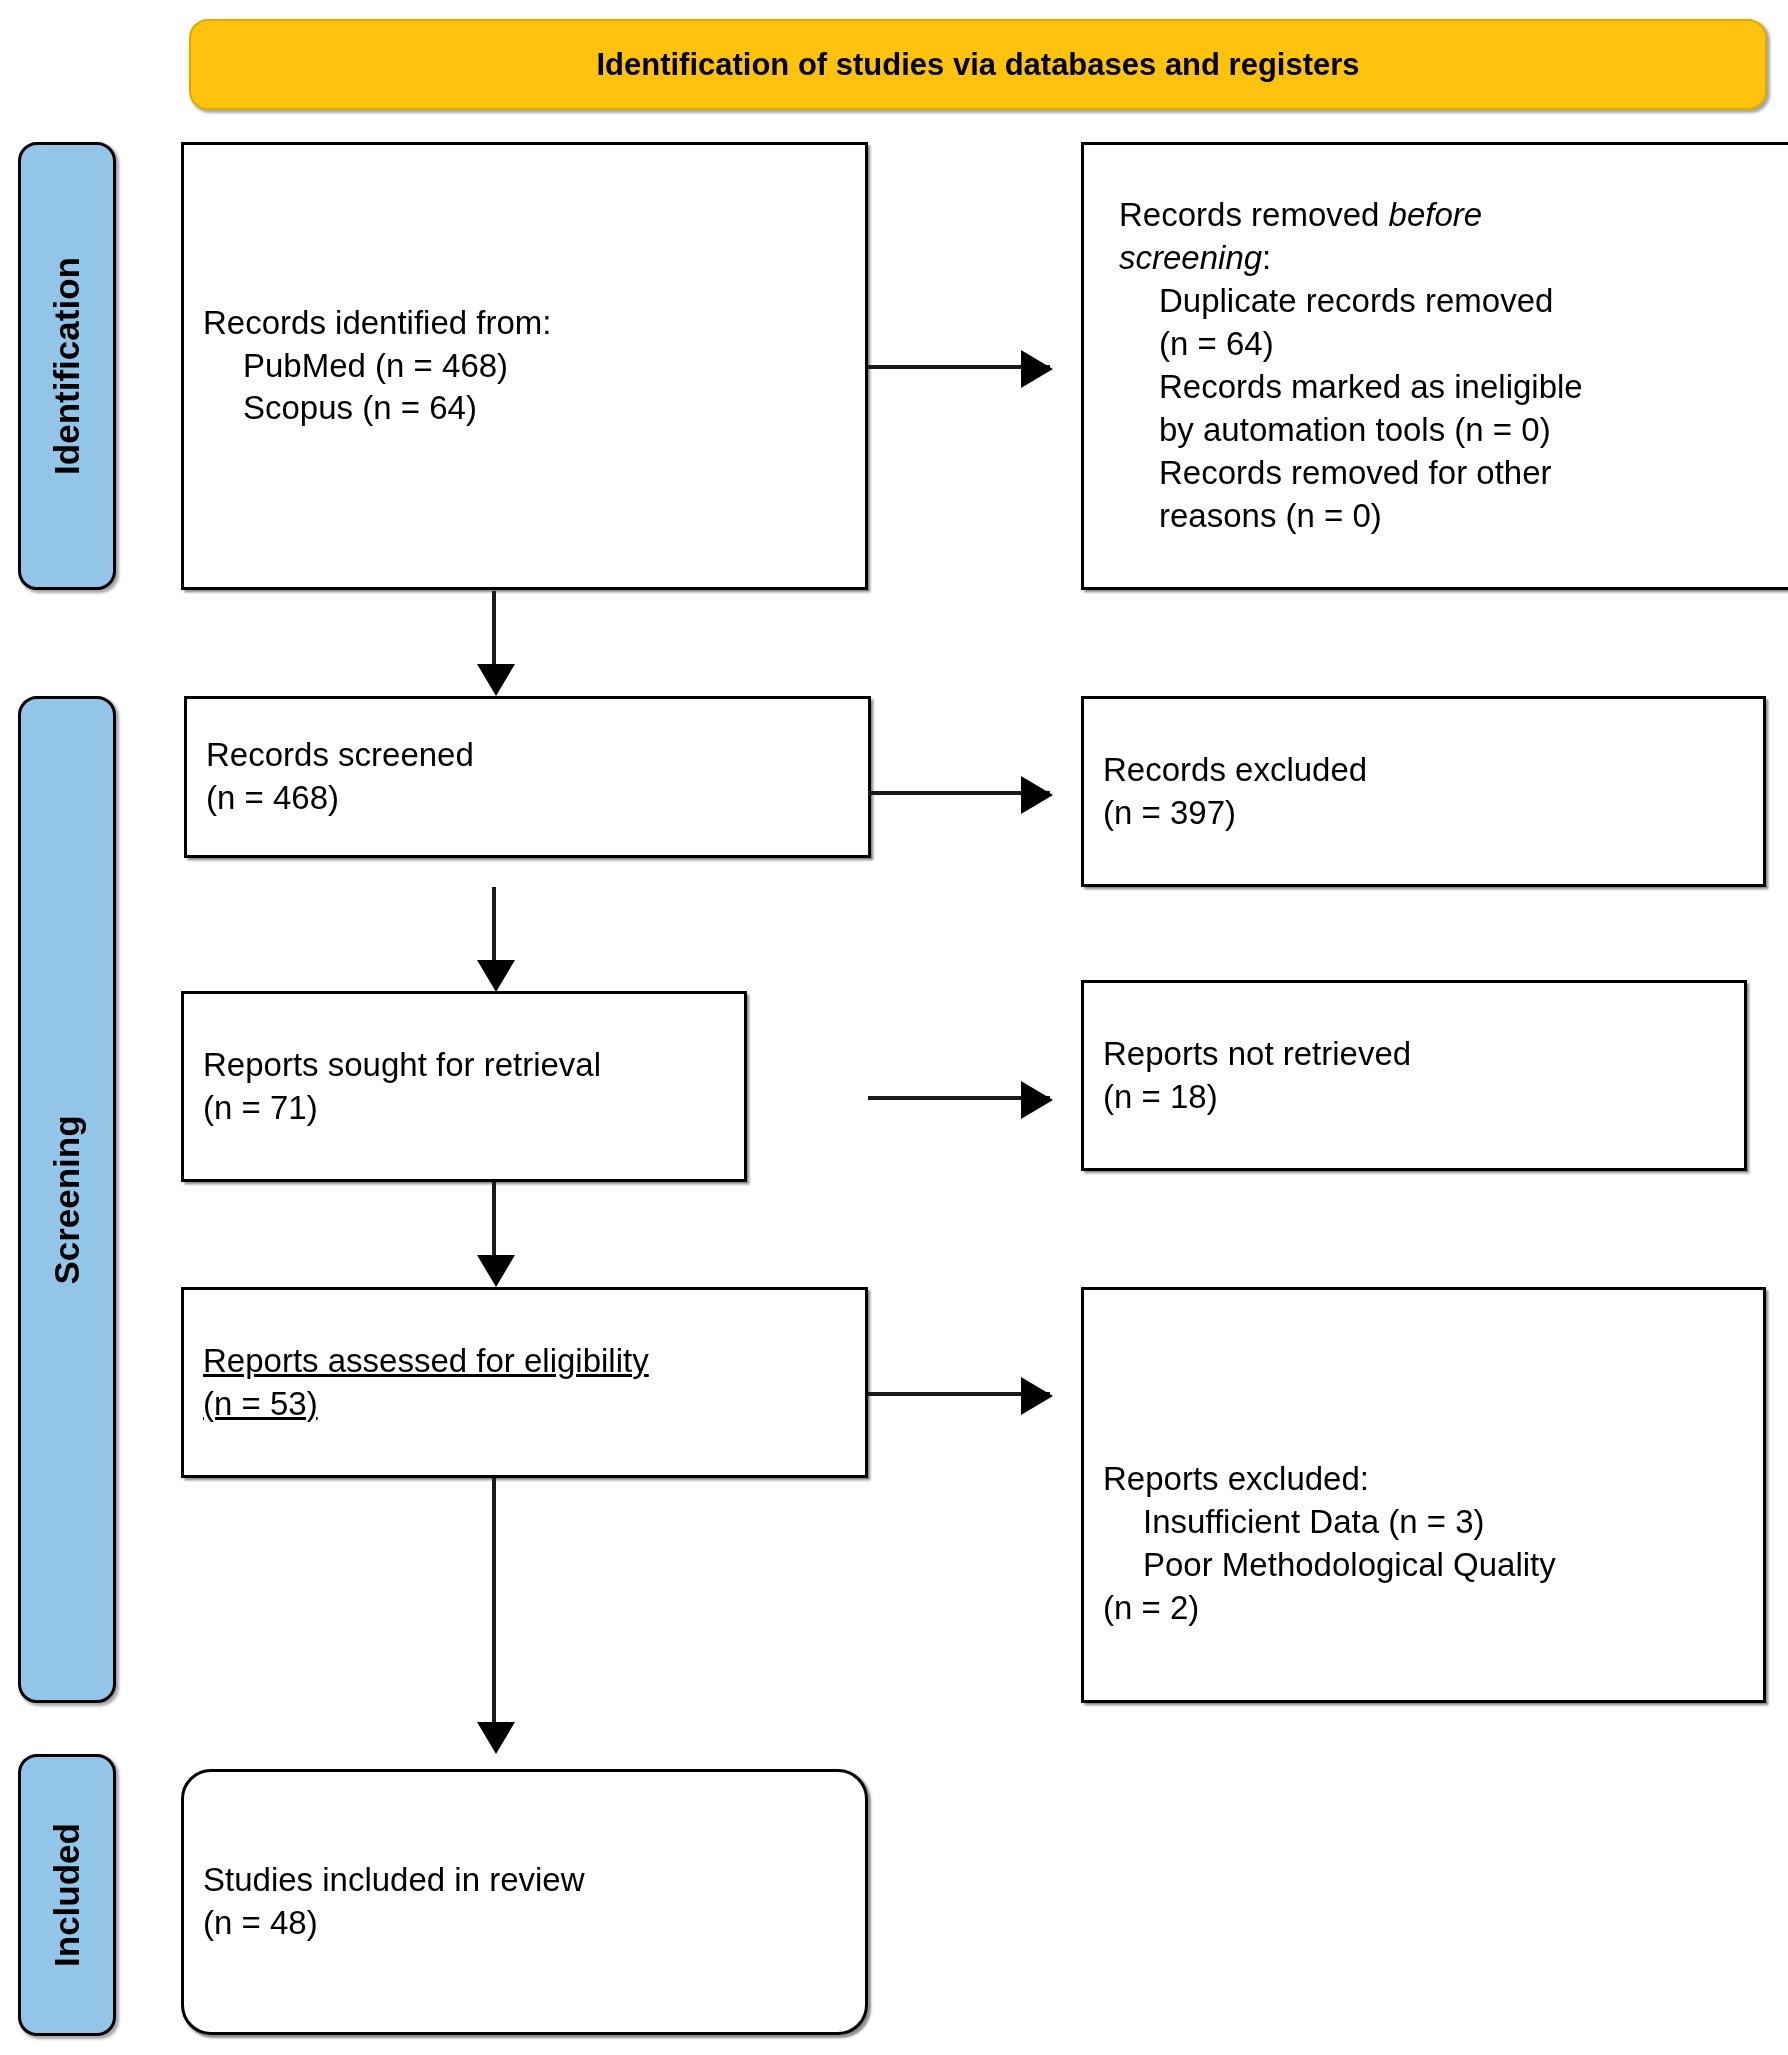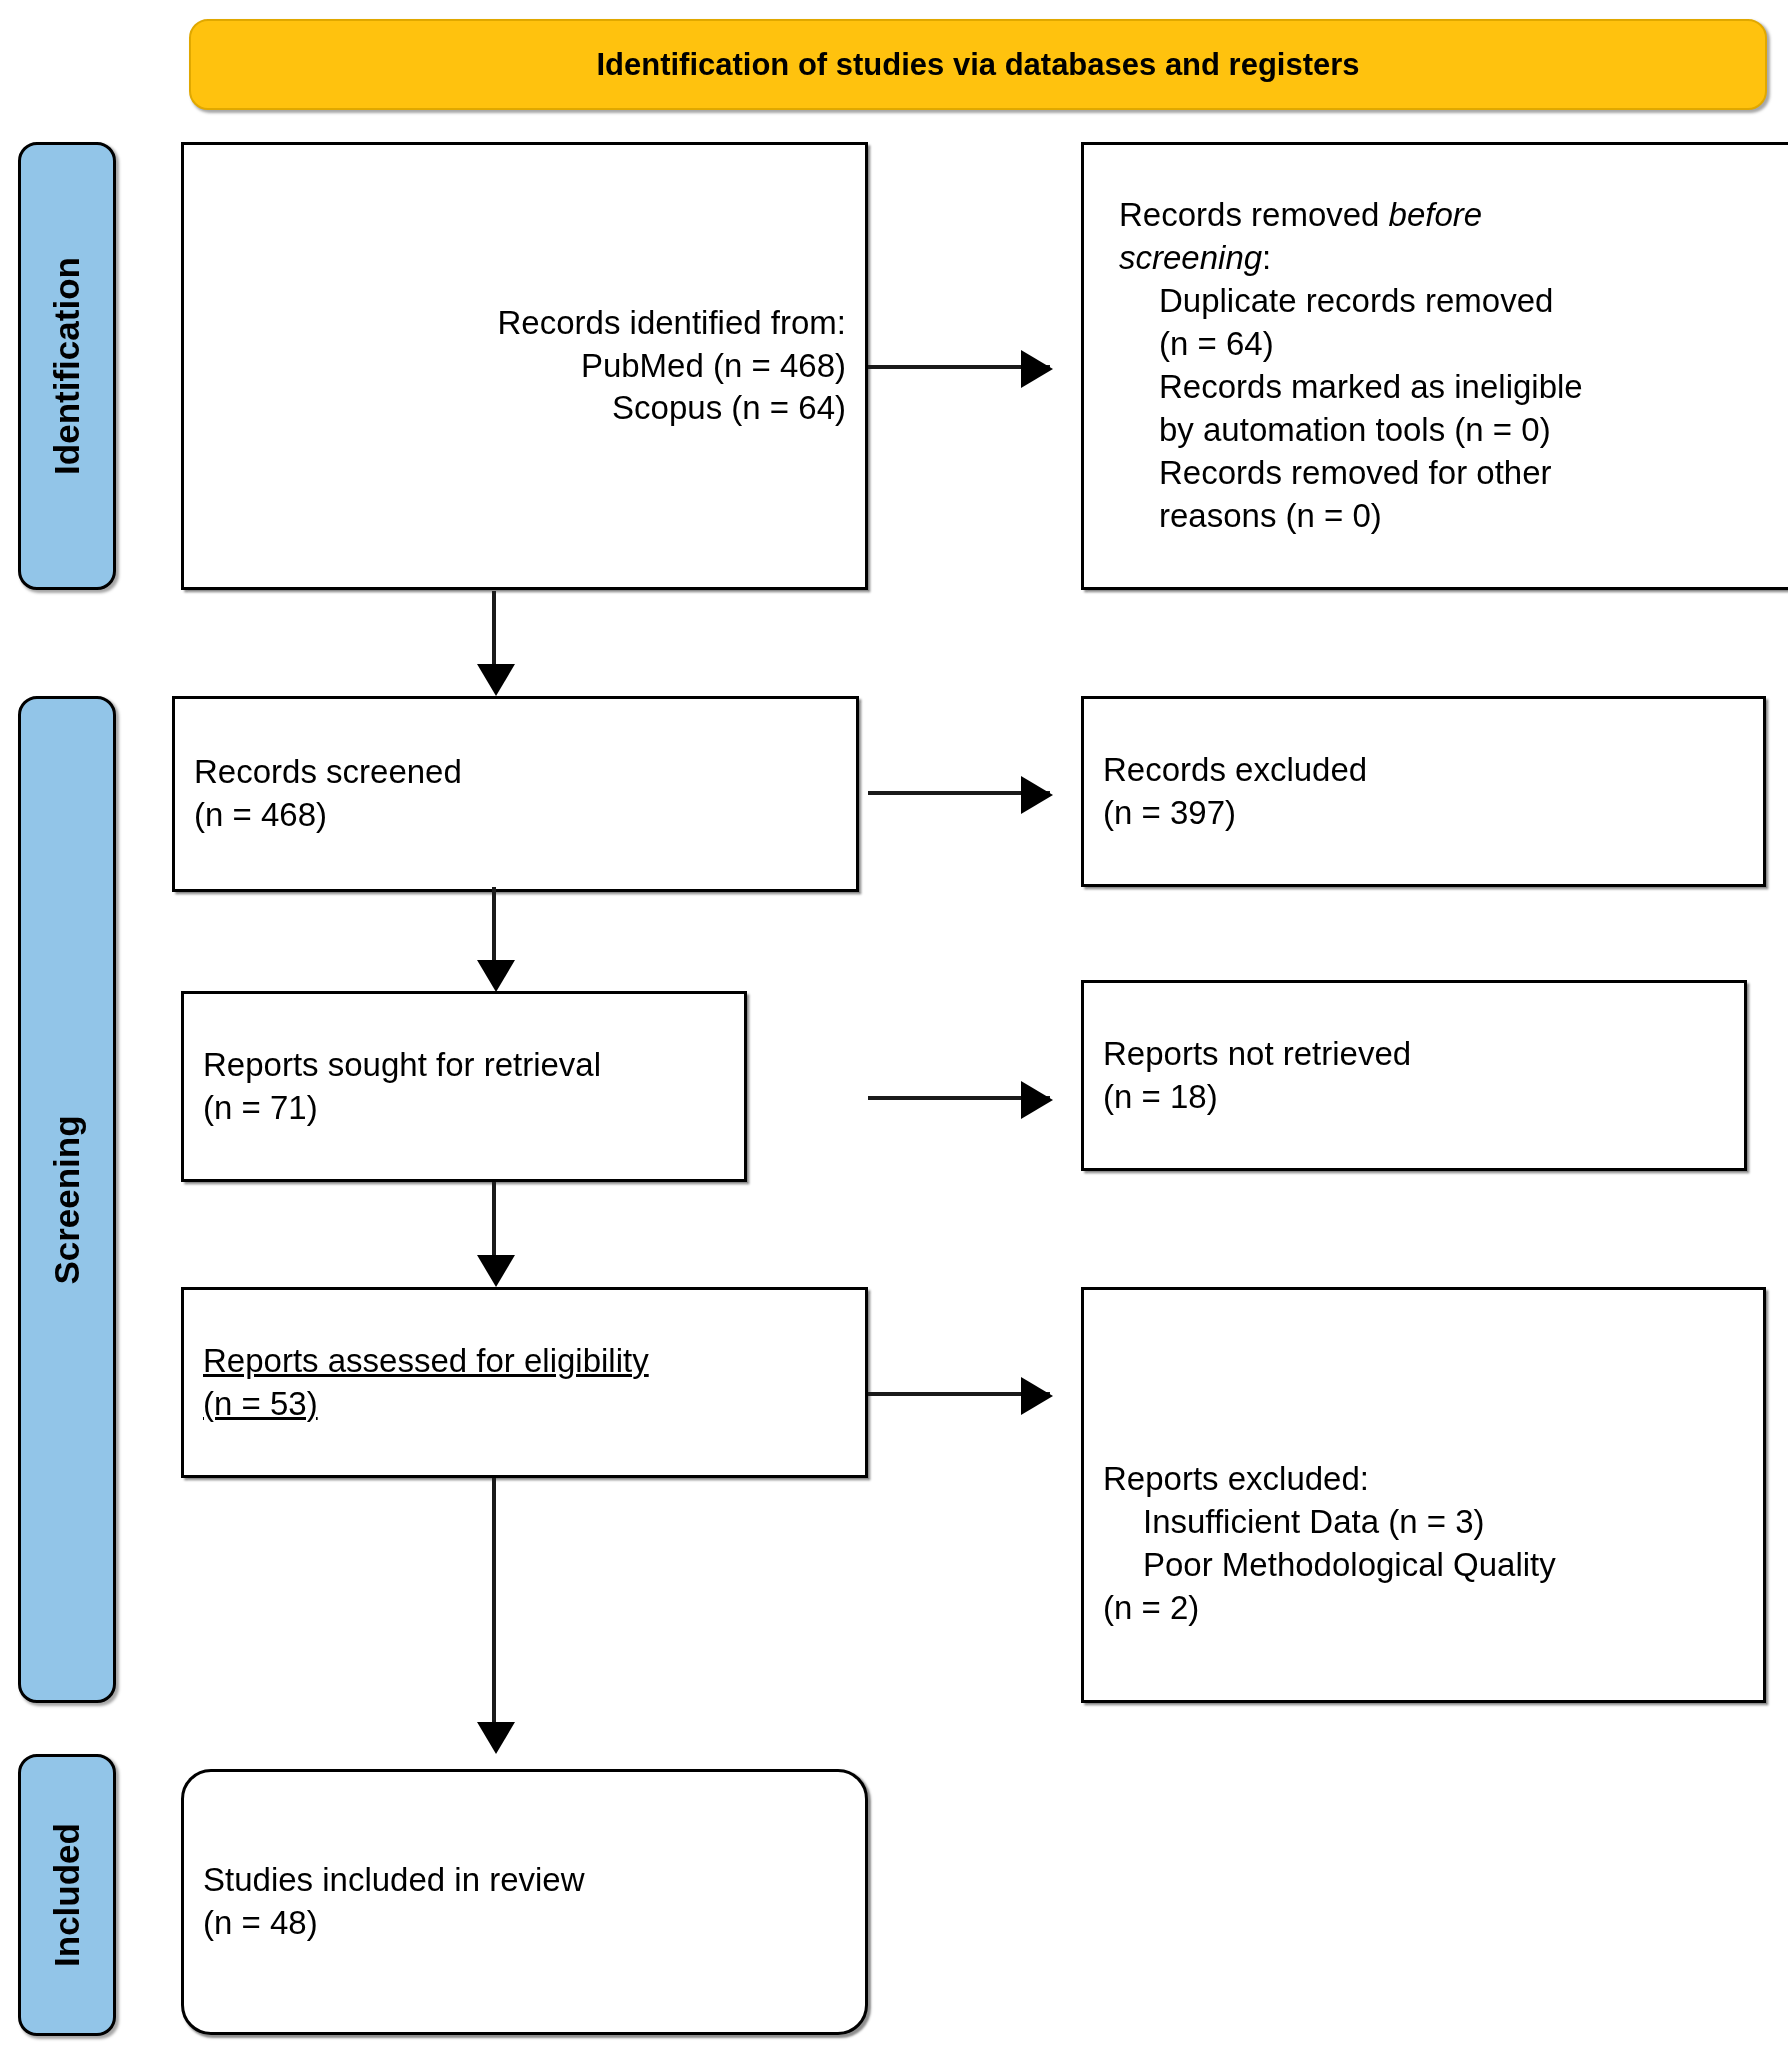--- a/index.html
+++ b/index.html
@@ -130,21 +130,21 @@
   </div>
 
   <div class="phase-bar" style="left:18px; top:696px; width:98px; height:1007px;">
     <span class="phase-bar-label">Screening</span>
   </div>
 
   <div class="phase-bar" style="left:18px; top:1754px; width:98px; height:282px;">
     <span class="phase-bar-label">Included</span>
   </div>
 
-  <div class="flow-box" style="left:181px; top:142px; width:687px; height:448px;text-align:right;">
+  <div class="flow-box" style="left:181px; top:142px; width:687px; height:448px;">
     <div class="lines">
       <div class="line">Records identified from:</div>
       <div class="line indent">PubMed (n = 468)</div>
       <div class="line indent">Scopus (n = 64)</div>
     </div>
   </div>
 
   <div class="arrow-h" style="left:868px; top:365px; width:182px;"></div>
 
   <div class="flow-box" style="left:1081px; top:142px; width:740px; height:448px;padding-left:16px;">
@@ -155,21 +155,21 @@
       <div class="line indent">(n = 64)</div>
       <div class="line indent">Records marked as ineligible</div>
       <div class="line indent">by automation tools (n = 0)</div>
       <div class="line indent">Records removed for other</div>
       <div class="line indent">reasons (n = 0)</div>
     </div>
   </div>
 
   <div class="arrow-v" style="left:492px; top:591px; height:73px;"></div>
 
-  <div class="flow-box" style="left:172px; top:696px; width:687px; height:196px;justify-content:center;">
+  <div class="flow-box" style="left:184px; top:696px; width:687px; height:162px;justify-content:center;">
     <div class="lines">
       <div class="line">Records screened</div>
       <div class="line">(n = 468)</div>
     </div>
   </div>
 
   <div class="arrow-h" style="left:868px; top:791px; width:182px;"></div>
 
   <div class="flow-box" style="left:1081px; top:696px; width:685px; height:191px;">
     <div class="lines">

